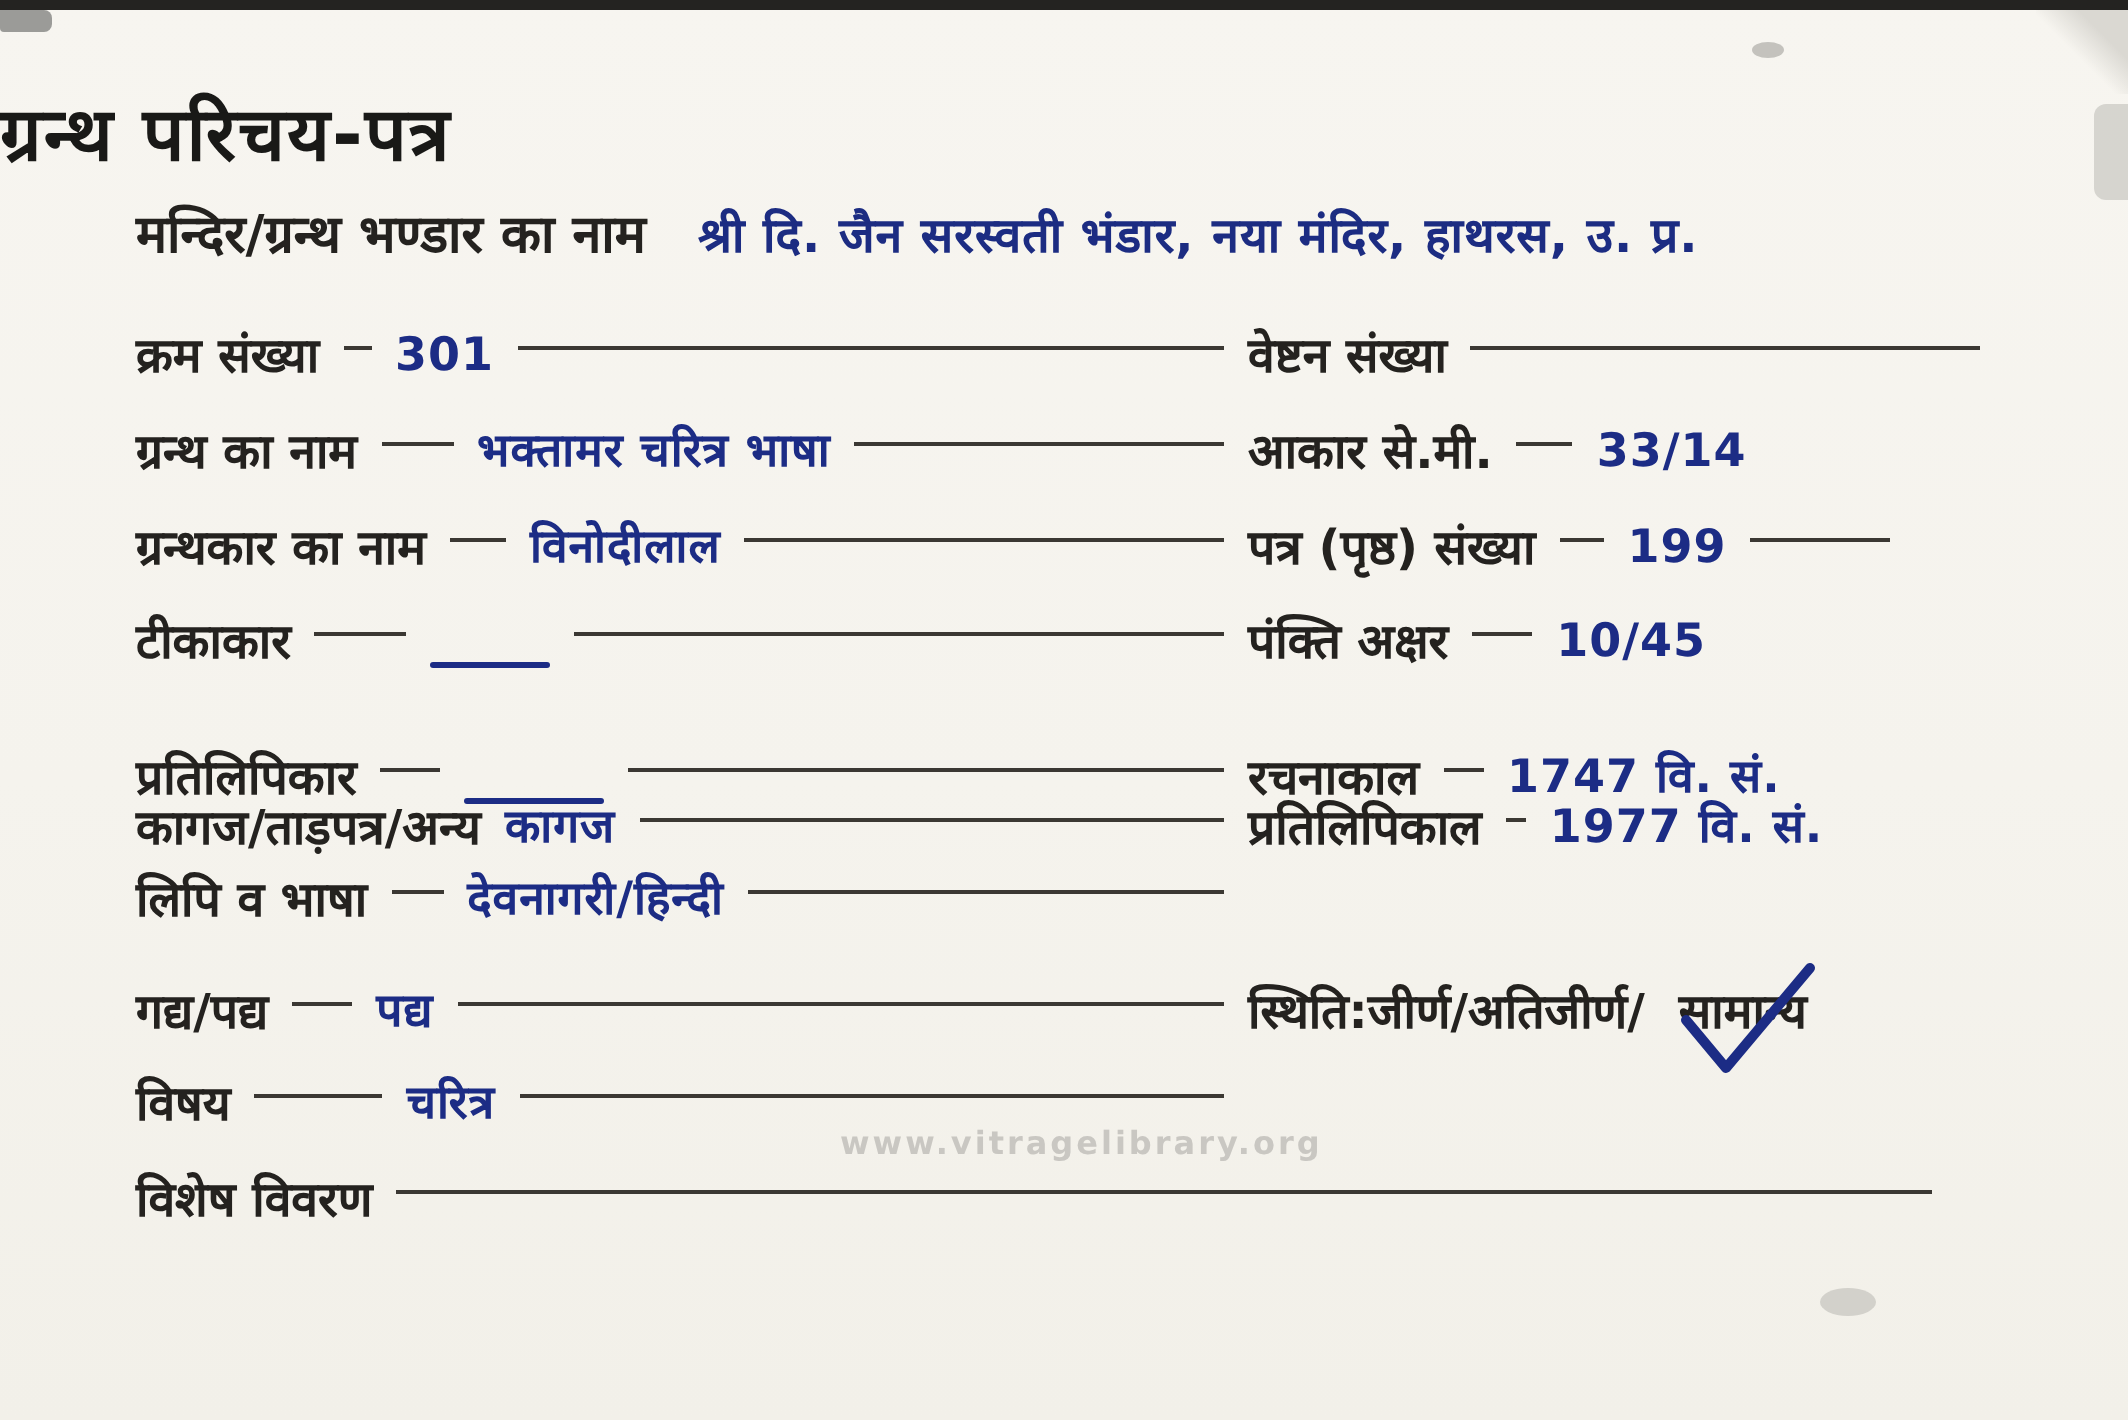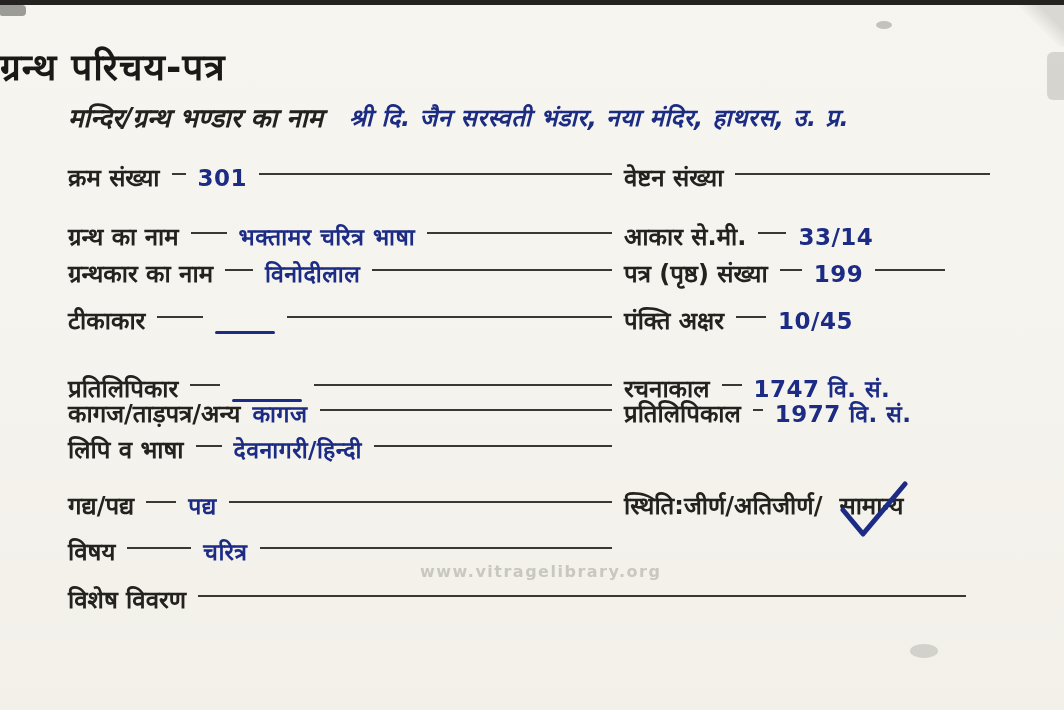--- a/index.html
+++ b/index.html
@@ -20,21 +20,21 @@
   .smudge-right{position:absolute;left:1047px;top:52px;width:17px;height:48px;background:#cbc9c4;border-radius:6px 0 0 6px;opacity:.75;}
   .smudge-br{position:absolute;left:910px;top:644px;width:28px;height:14px;background:#c5c3be;border-radius:50%;opacity:.7;}
 
   .title{
     position:absolute;top:40px;left:0;width:100%;
     text-align:left;font-size:37px;font-weight:bold;color:#191917;
     letter-spacing:1px;
   }
   .header{
     position:absolute;top:103px;left:68px;right:30px;
-    display:flex;align-items:flex-end;gap:26px;white-space:nowrap;font-style:italic;
+    display:flex;align-items:flex-end;gap:26px;white-space:nowrap;
   }
   .header .hlbl{font-size:26px;font-weight:bold;color:#24221f;line-height:1.2;}
   .header .hval{font-size:24px;font-weight:bold;color:#1c2c82;line-height:1.3;letter-spacing:.5px;}
 
   .row{position:absolute;left:68px;right:42px;display:flex;align-items:flex-start;gap:12px;height:36px;}
   .lblock{width:544px;flex:0 0 544px;display:flex;align-items:flex-start;gap:12px;}
   .rblock{flex:1;display:flex;align-items:flex-start;gap:12px;}
   .lbl{font-size:24px;font-weight:bold;color:#24221f;line-height:1.2;white-space:nowrap;}
   .val{font-size:23px;font-weight:bold;color:#1c2c85;line-height:1.2;white-space:nowrap;position:relative;top:1px;letter-spacing:.5px;}
   .rl{height:0;border-top:2px solid #3b3833;margin-top:9px;}
@@ -74,21 +74,21 @@
       <span class="rl" style="width:14px;"></span>
       <span class="val">301</span>
       <span class="rl fill"></span>
     </div>
     <div class="rblock">
       <span class="lbl">वेष्टन संख्या</span>
       <span class="rl fill" style="margin-right:32px;"></span>
     </div>
   </div>
 
-  <div class="row" style="top:223px;">
+  <div class="row" style="top:212px;">
     <div class="lblock">
       <span class="lbl">ग्रन्थ का नाम</span>
       <span class="rl" style="width:36px;"></span>
       <span class="val">भक्तामर चरित्र भाषा</span>
       <span class="rl fill"></span>
     </div>
     <div class="rblock">
       <span class="lbl">आकार से.मी.</span>
       <span class="rl" style="width:28px;"></span>
       <span class="val">33/14</span>

